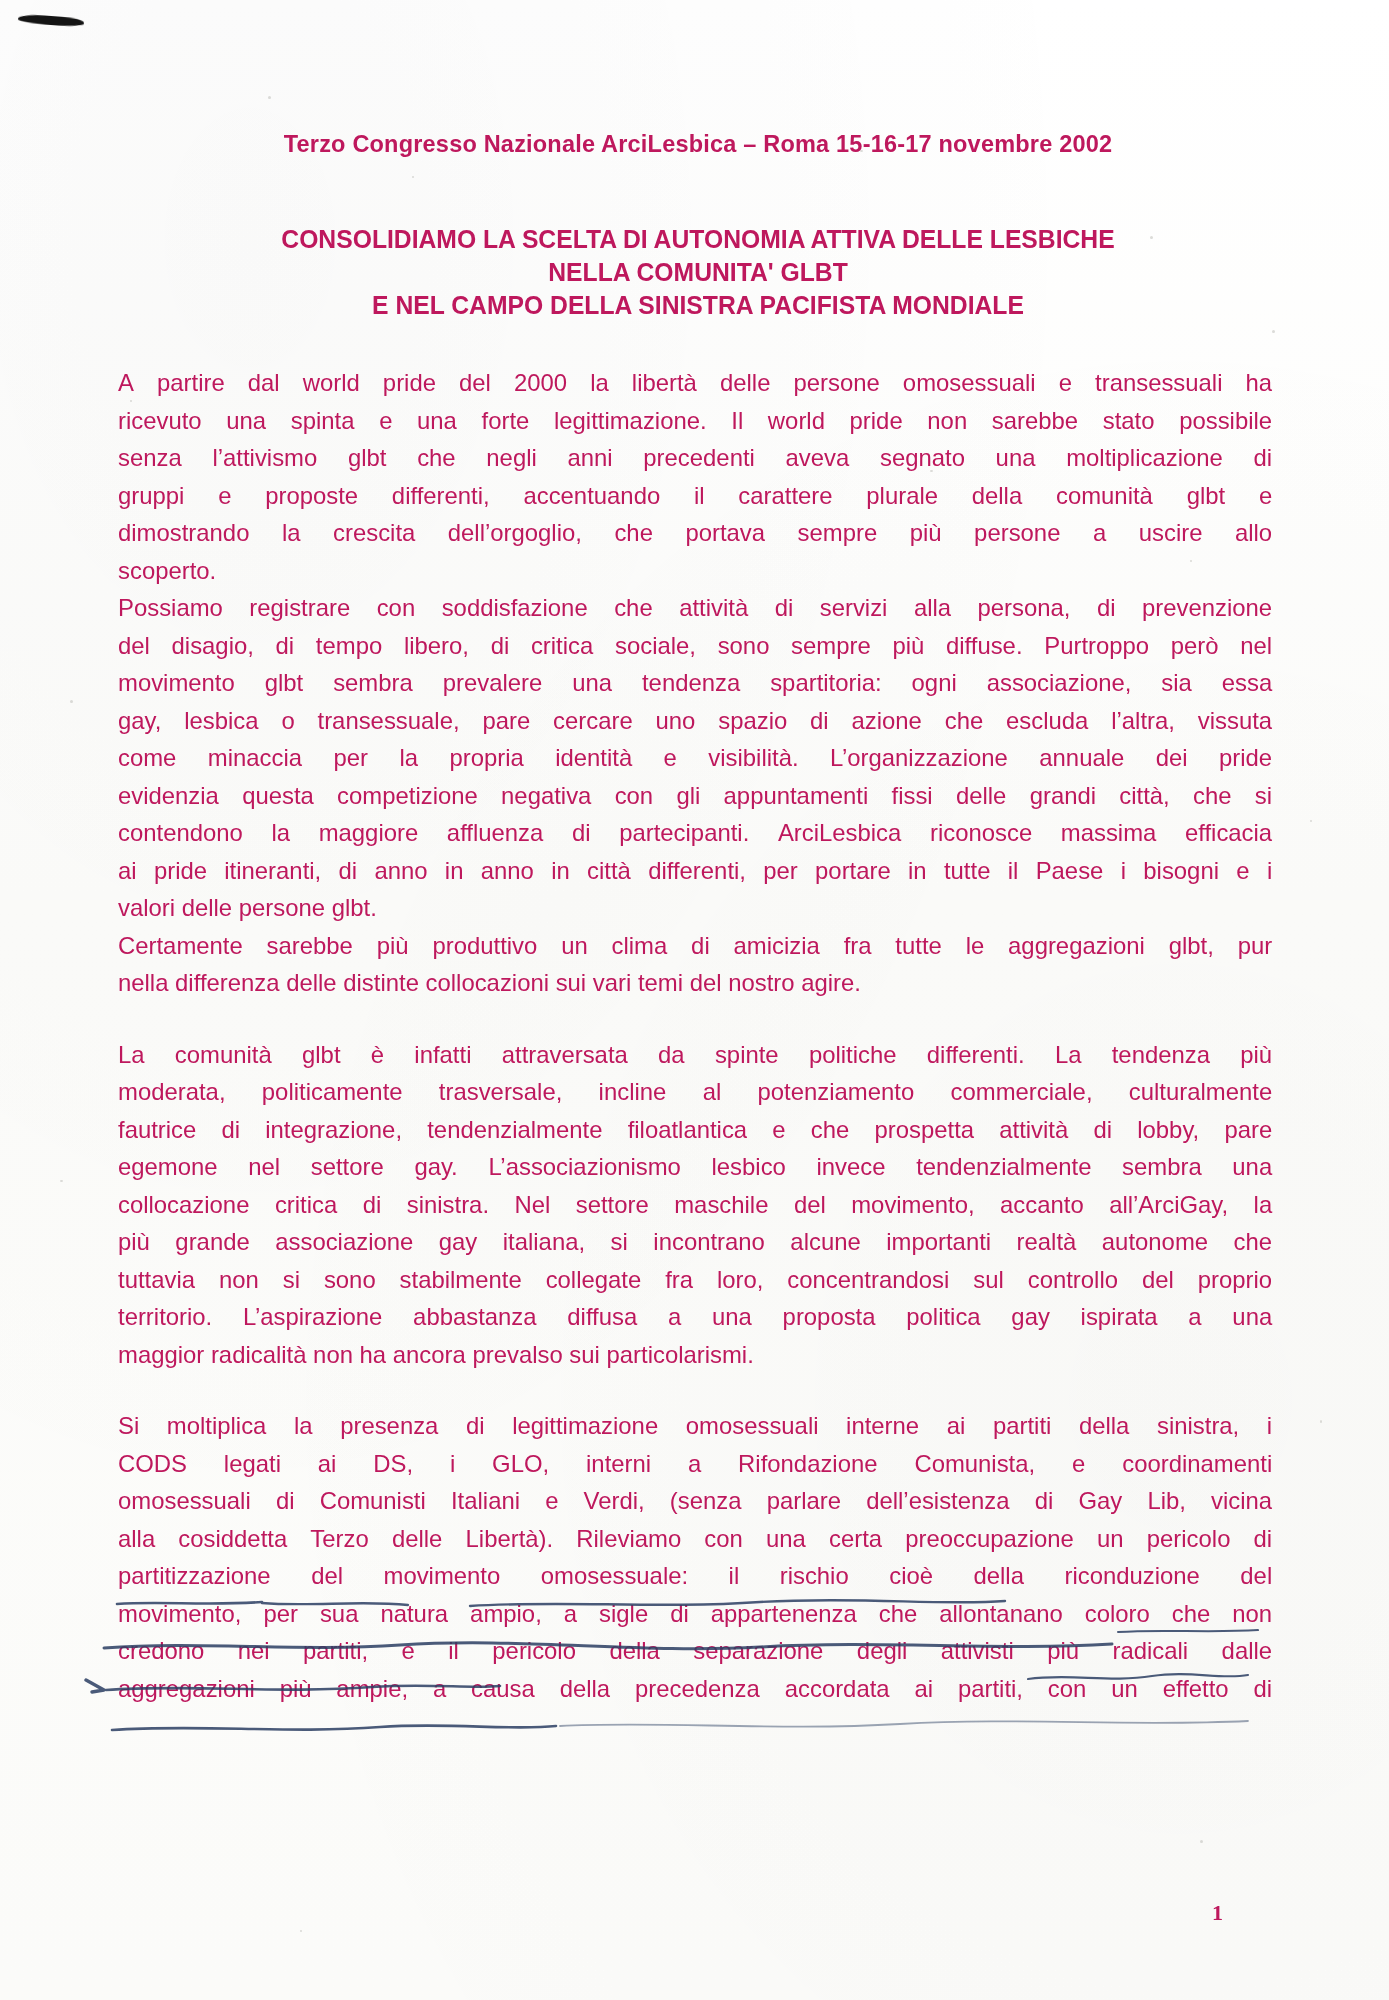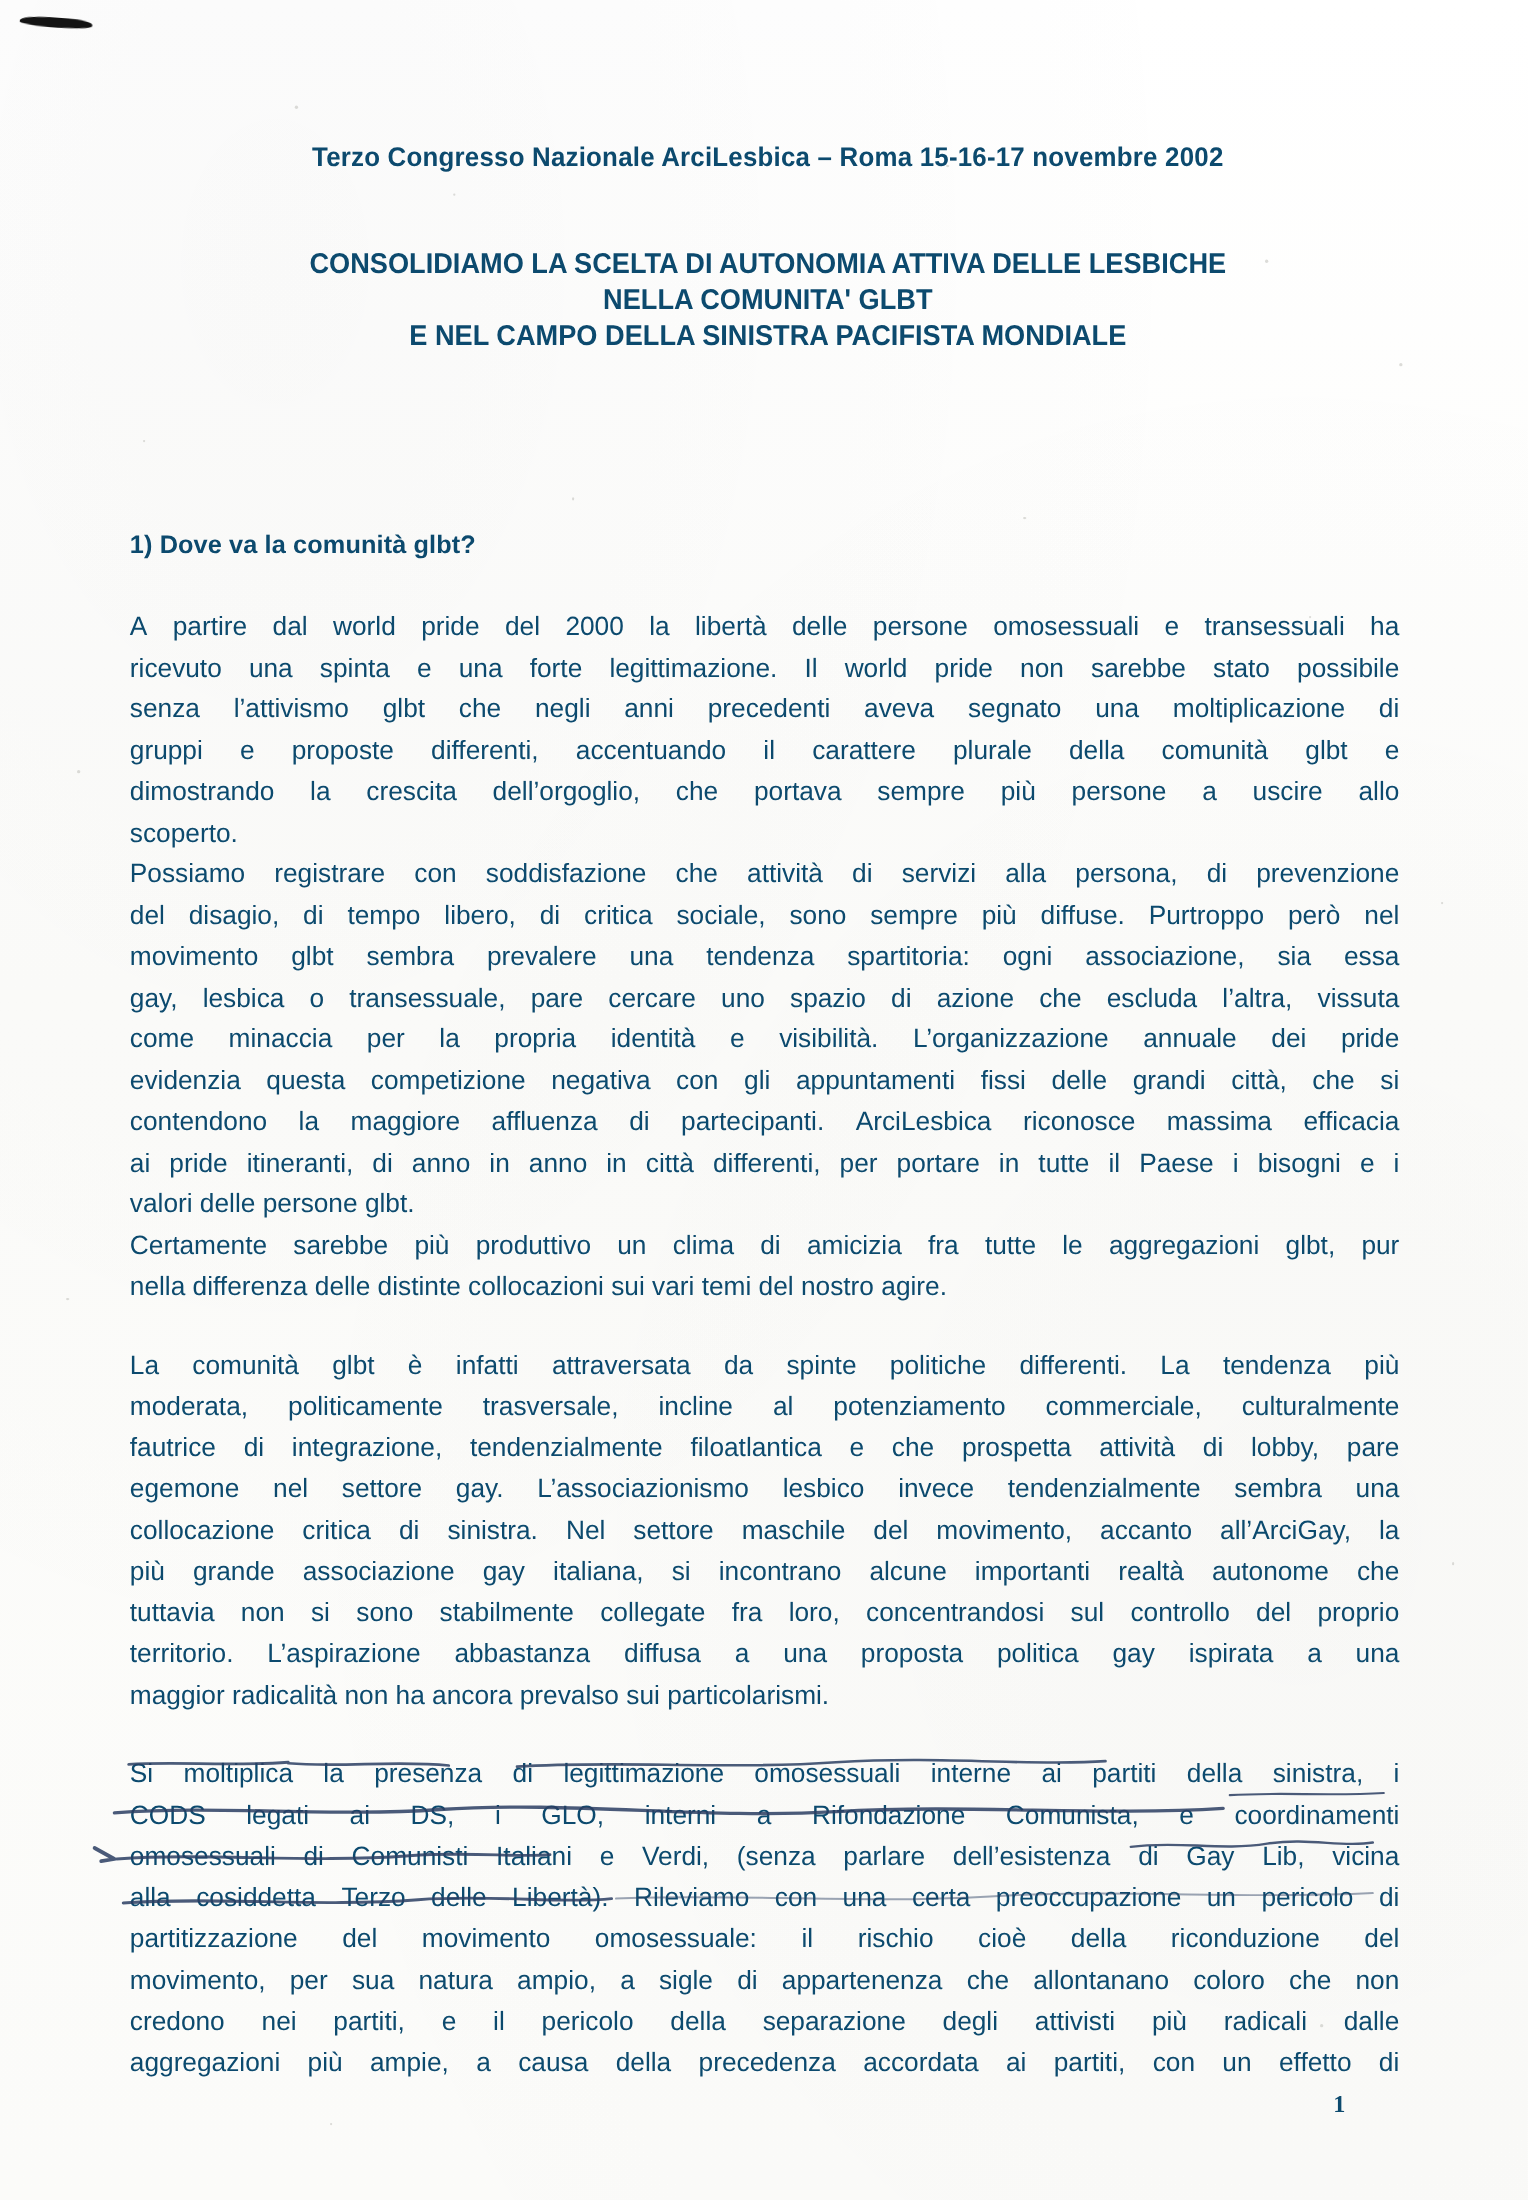--- a/index.html
+++ b/index.html
@@ -8,21 +8,21 @@
     background: #ffffff;
   }
   .page {
     position: relative;
     width: 1389px;
     height: 2000px;
     margin: 0 auto;
     background: #fdfdfc;
     overflow: hidden;
     font-family: "Liberation Sans", sans-serif;
-    color: #0c4a6e;
+    color: #be185d;
   }
 
   
   .paper-tone {
     position: absolute;
     inset: 0;
     background:
       radial-gradient(ellipse at 18% 12%, rgba(0,0,0,0.018), rgba(0,0,0,0) 55%),
       radial-gradient(ellipse at 85% 70%, rgba(0,0,0,0.016), rgba(0,0,0,0) 60%),
       linear-gradient(180deg, #ffffff 0%, #fcfcfa 45%, #fbfbf9 100%);
@@ -157,21 +157,20 @@
   <div class="content">
 
     <div class="doc-header">Terzo Congresso Nazionale ArciLesbica – Roma 15-16-17 novembre 2002</div>
 
     <div class="doc-title">
       <span class="tl">CONSOLIDIAMO LA SCELTA DI AUTONOMIA ATTIVA DELLE LESBICHE</span>
       <span class="tl">NELLA COMUNITA' GLBT</span>
       <span class="tl">E NEL CAMPO DELLA SINISTRA PACIFISTA MONDIALE</span>
     </div>
 
-    <div class="section-heading">1)  Dove va la comunità glbt?</div>
 
     <p class="para p-first">
       <span class="ln just">
           <span>A</span>
           <span>partire</span>
           <span>dal</span>
           <span>world</span>
           <span>pride</span>
           <span>del</span>
           <span>2000</span>

